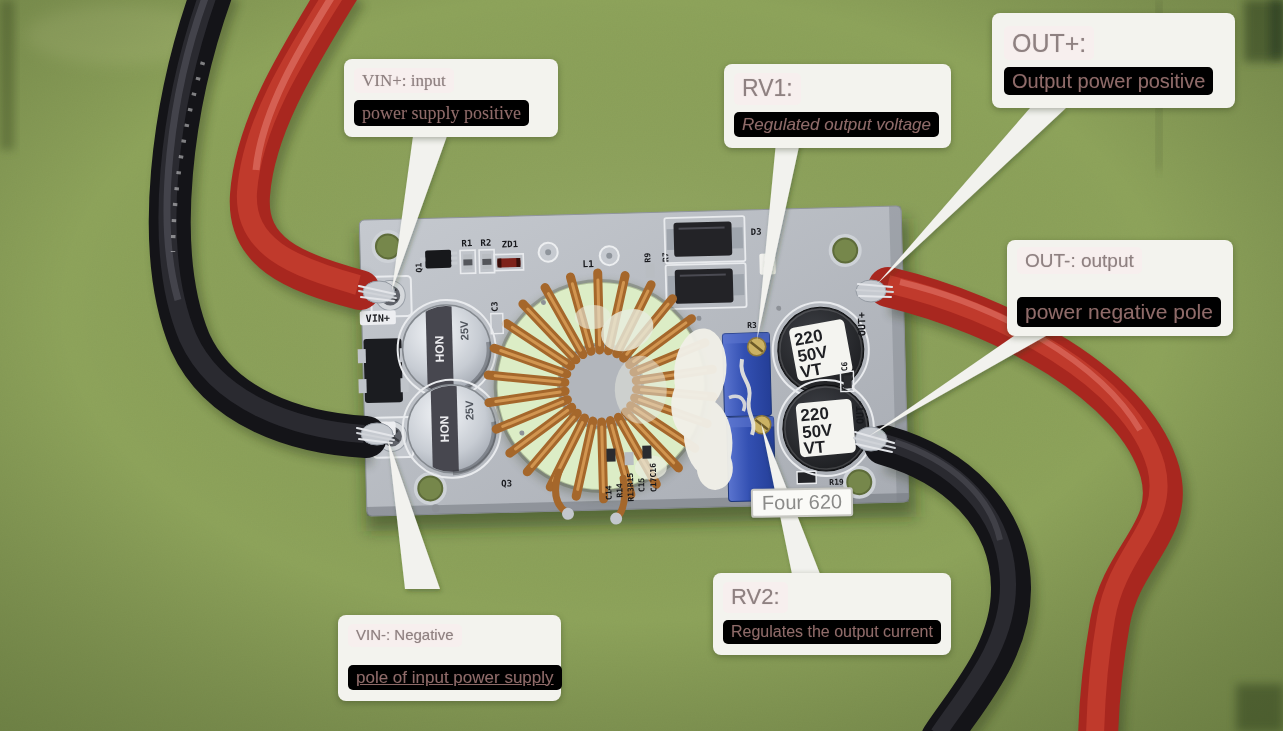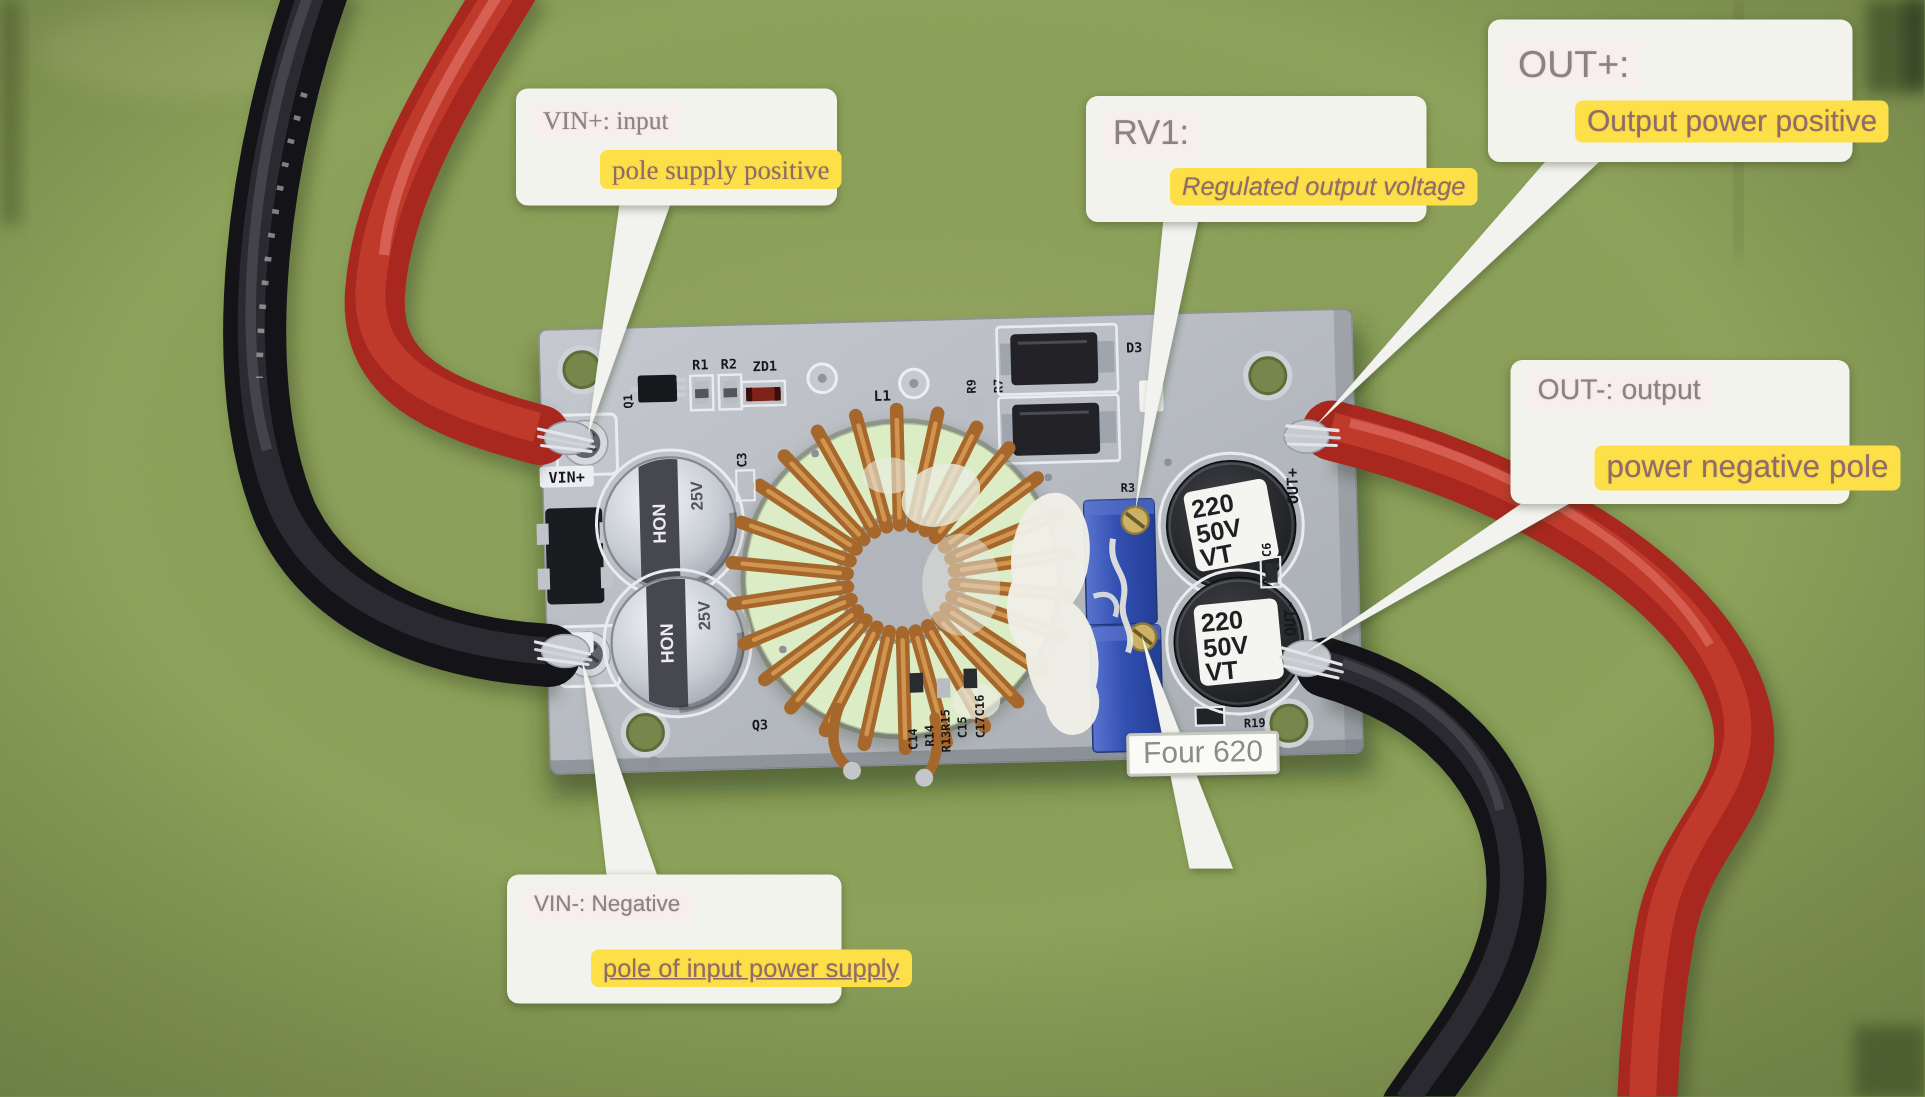--- a/index.html
+++ b/index.html
@@ -5,30 +5,30 @@
   html,body{margin:0;padding:0;background:#6e804a;}
   .stage{position:relative;width:1283px;height:731px;overflow:hidden;
          font-family:"Liberation Sans",sans-serif;}
   .stage svg{position:absolute;left:0;top:0;}
   .callout{position:absolute;background:#f3f3ee;border-radius:8px;
            box-shadow:0 2px 6px rgba(35,45,20,.35);padding:9px 10px 11px;
            display:flex;flex-direction:column;align-items:flex-start;gap:7px;}
   .chip{display:inline-block;max-width:100%;border-radius:5px;line-height:1.12;
         padding:3px 8px;white-space:nowrap;text-shadow:0 0 1px rgba(120,90,90,.35);}
   .chip1{color:#8e8181;background:#f7efee;}
-  .chip2{color:#8f6b69;background:#fde047;margin-left:46px;}
+  .chip2{color:#8f6b69;background:#000000;}
   #co-vinp{left:344px;top:59px;width:194px;font-family:Liberation Serif, serif;}
   #co-vinp .chip1{font-size:17px;} #co-vinp .chip2{font-size:18px;}
   #co-rv1{left:724px;top:64px;width:207px;}
   #co-rv1 .chip1{font-size:23px;} #co-rv1 .chip2{font-size:17px;font-style:italic;}
   #co-outp{left:992px;top:13px;width:219px;padding:13px 12px;}
   #co-outp .chip1{font-size:25px;} #co-outp .chip2{font-size:20px;}
   #co-outm{left:1007px;top:240px;width:206px;padding:7px 10px 9px;gap:23px;}
   #co-outm .chip1{font-size:19px;} #co-outm .chip2{font-size:21px;}
-  #co-vinm{left:338px;top:583px;width:203px;gap:18px;}
+  #co-vinm{left:338px;top:615px;width:203px;gap:18px;}
   #co-vinm .chip1{font-size:15px;} #co-vinm .chip2{font-size:17px;text-decoration:underline;}
   #co-rv2{left:713px;top:573px;width:218px;}
   #co-rv2 .chip1{font-size:22px;} #co-rv2 .chip2{font-size:16px;}
   #four620{position:absolute;left:751px;top:488px;padding:1px 9px;
            background:#fafaf7;border:2px solid #c7c7c2;border-radius:3px;
            color:#8b8b89;font-size:20px;transform:rotate(-1deg);
            box-shadow:0 1px 3px rgba(35,45,20,.3);}
   .silk{font-family:"DejaVu Sans Mono",monospace;font-weight:bold;fill:#17181c;}
 </style>
 </head>
@@ -397,34 +397,38 @@
     <polygon points="776,142 800,142 757,340"></polygon>
     <polygon points="1030,108 1066,108 877,284"></polygon>
     <polygon points="1050,311 1090,311 869,436"></polygon>
     <polygon points="405,589 440,589 388,440"></polygon>
     <polygon points="793,579 822,579 761,423"></polygon>
   </g>
 </svg>
 
 <div class="callout" id="co-vinp">
   <span class="chip chip1">VIN+: input</span>
-  <span class="chip chip2">pole supply positive</span>
+  <span class="chip chip2">power supply positive</span>
 </div>
 <div class="callout" id="co-rv1">
   <span class="chip chip1">RV1:</span>
   <span class="chip chip2">Regulated output voltage</span>
 </div>
 <div class="callout" id="co-outp">
   <span class="chip chip1">OUT+:</span>
   <span class="chip chip2">Output power positive</span>
 </div>
 <div class="callout" id="co-outm">
   <span class="chip chip1">OUT-: output</span>
   <span class="chip chip2">power negative pole</span>
 </div>
 <div class="callout" id="co-vinm">
   <span class="chip chip1">VIN-: Negative</span>
   <span class="chip chip2">pole of input power supply</span>
 </div>
+<div class="callout" id="co-rv2">
+  <span class="chip chip1">RV2:</span>
+  <span class="chip chip2">Regulates the output current</span>
+</div>
 
 <div id="four620">Four 620</div>
 
 </div>
 
 </body></html>

